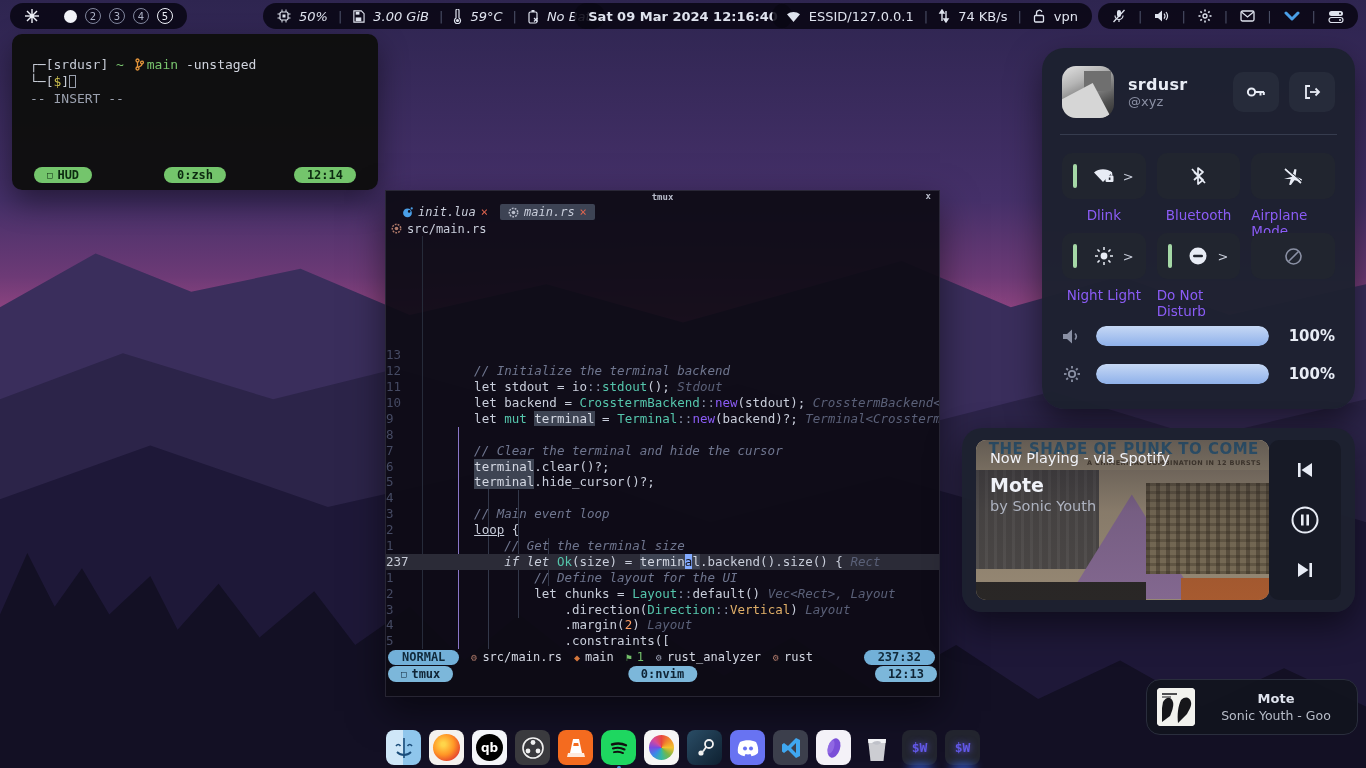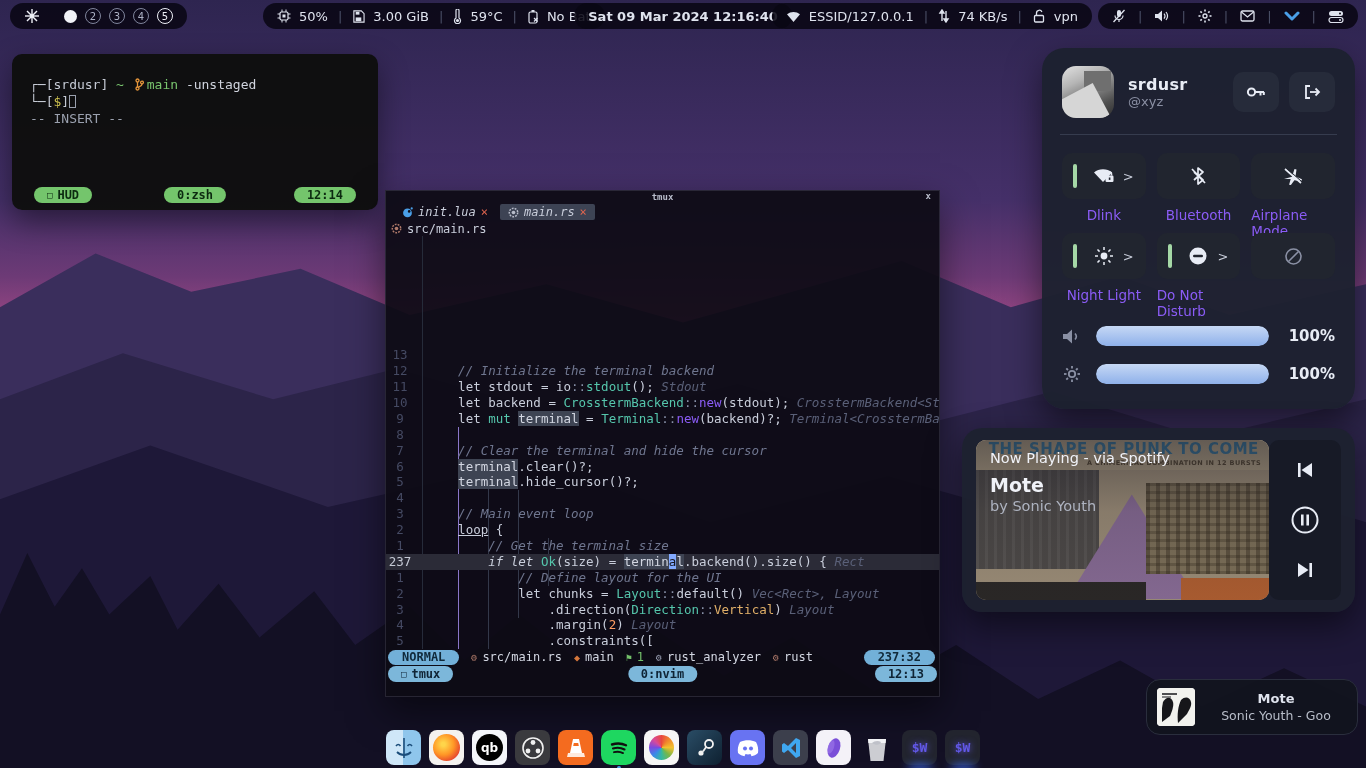--- a/index.html
+++ b/index.html
@@ -16,41 +16,41 @@
   .pill{position:absolute;top:3px;height:26px;background:rgba(9,7,19,.88);border-radius:14px;display:flex;align-items:center;color:#dfe3ee;font-size:13px;z-index:5;padding:0 14px;gap:8px;}
   .sep{color:#4a4f66;margin:0 2px;}
   .ws-dot{width:13px;height:13px;border-radius:50%;background:#f2f3f8;}
   .ws-c{width:16px;height:16px;border-radius:50%;border:1.4px solid #80859c;color:#aeb3c6;font-size:10px;display:flex;align-items:center;justify-content:center;}
   .ws-c.on{border-color:#eef0f7;color:#eef0f7;}
   .ic{display:inline-flex;align-items:center;justify-content:center;}
   svg{display:block;}
   .clockpill{left:50%;transform:translateX(-50%);font-weight:bold;}
 
   
-  .hud{position:absolute;left:12px;top:54px;width:366px;height:156px;background:rgba(12,13,10,.92);border-radius:10px;z-index:3;box-shadow:0 12px 30px rgba(0,0,0,.45);font-family:"DejaVu Sans Mono",monospace;font-size:13px;color:#c5cad4;}
+  .hud{position:absolute;left:12px;top:34px;width:366px;height:156px;background:rgba(12,13,10,.92);border-radius:10px;z-index:3;box-shadow:0 12px 30px rgba(0,0,0,.45);font-family:"DejaVu Sans Mono",monospace;font-size:13px;color:#c5cad4;}
   .hud-body{padding:22px 18px 0 18px;line-height:17px;}
   .tbar{position:absolute;left:0;right:0;bottom:7px;height:16px;}
   .tpill{position:absolute;height:16px;border-radius:8px;font-family:"DejaVu Sans Mono",monospace;font-size:12px;font-weight:bold;display:flex;align-items:center;padding:0 13px;gap:5px;}
   .tpill.green{background:#74c56c;color:#0c2a10;}
   .tpill.blue{background:#7cb7da;color:#0f2435;}
   .cursor-hollow{display:inline-block;width:7px;height:13px;border:1px solid #9aa0ae;vertical-align:-2px;}
 
   
   .editor{position:absolute;left:385px;top:190px;width:555px;height:507px;background:rgba(13,11,20,.93);border:1px solid rgba(130,130,160,.22);z-index:3;box-shadow:0 14px 34px rgba(0,0,0,.5);font-family:"DejaVu Sans Mono",monospace;}
   .e-title{height:12px;display:flex;align-items:center;justify-content:center;color:#b9bdcb;font-size:9px;font-weight:bold;position:relative;}
   .e-title .x{position:absolute;right:8px;top:0;font-size:9px;color:#b9bdcb;}
   .tabs{height:18px;display:flex;align-items:center;gap:4px;padding-left:8px;font-size:12px;font-style:italic;color:#c9cedb;}
   .tab{display:flex;align-items:center;gap:5px;padding:1px 8px;border-radius:2px;}
   .tab.active{background:#3d4354;}
   .tab .tx{color:#e0654f;font-style:normal;}
   .crumb{height:15px;display:flex;align-items:center;gap:5px;padding-left:5px;font-size:12px;color:#c9cedb;}
   .code{position:relative;height:413px;overflow:hidden;font-size:12.5px;line-height:15.9px;white-space:pre;}
   .gut-sep{position:absolute;left:36px;top:0;bottom:0;width:1px;background:#262b3a;}
   .cl{position:relative;height:15.9px;}
-  .cl .ln{display:inline-block;width:28px;text-align:center;margin-right:14px;color:#454a63;}
+  .cl .ln{display:inline-block;width:28px;text-align:left;margin-right:30px;color:#454a63;}
   .cl.cur{background:#2b2b37;}
   .cl.cur .ln{color:#c6cad6;}
   .s-w{color:#c9cedb;}
   .s-cm{color:#6f768f;font-style:italic;}
   .s-ty{color:#55c6ac;}
   .s-red{color:#8b5cf6;}
   .s-num{color:#ff9e64;}
   .s-orange{color:#e0af68;}
   .s-pn{color:#8891a8;}
   .s-hint{color:#5a6078;font-style:italic;}
@@ -146,21 +146,21 @@
   <span style="width:8px;"></span>
   <span class="ws-dot"></span>
   <span id="ws-circles" style="display:flex;gap:8px;">
       <span class="ws-c">2</span>
       <span class="ws-c">3</span>
       <span class="ws-c">4</span>
       <span class="ws-c on">5</span>
     </span>
 </div>
 
-<div class="pill" style="left:263px;">
+<div class="pill" style="left:263px;font-style:italic;">
   <span class="ic">
       <svg width="14" height="14" viewBox="0 0 14 14">
         <rect x="3" y="3" width="8" height="8" rx="1.5" fill="none" stroke="#dfe3ee" stroke-width="1.2"></rect>
         <rect x="5.5" y="5.5" width="3" height="3" fill="#dfe3ee"></rect>
         <g stroke="#dfe3ee" stroke-width="1">
           <line x1="5" y1="0.5" x2="5" y2="3"></line>
           <line x1="9" y1="0.5" x2="9" y2="3"></line>
           <line x1="5" y1="11" x2="5" y2="13.5"></line>
           <line x1="9" y1="11" x2="9" y2="13.5"></line>
           <line x1="0.5" y1="5" x2="3" y2="5"></line>

